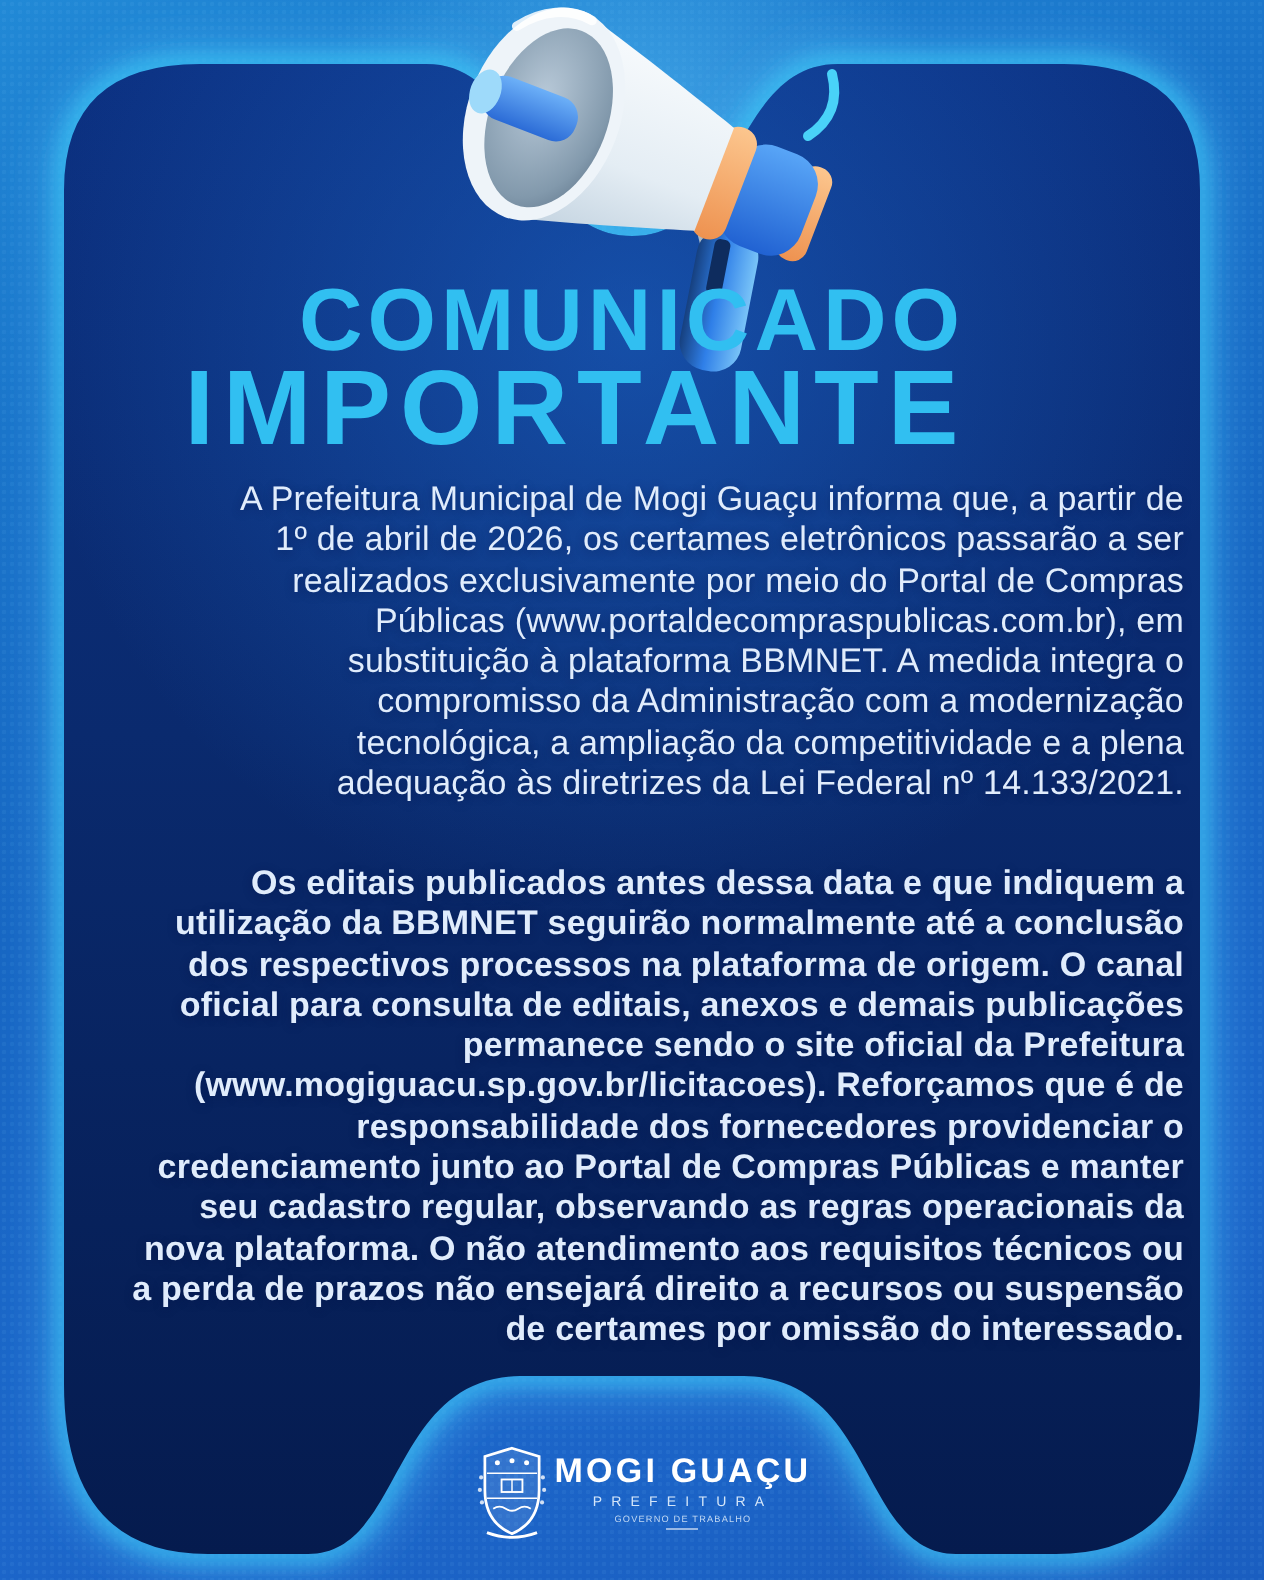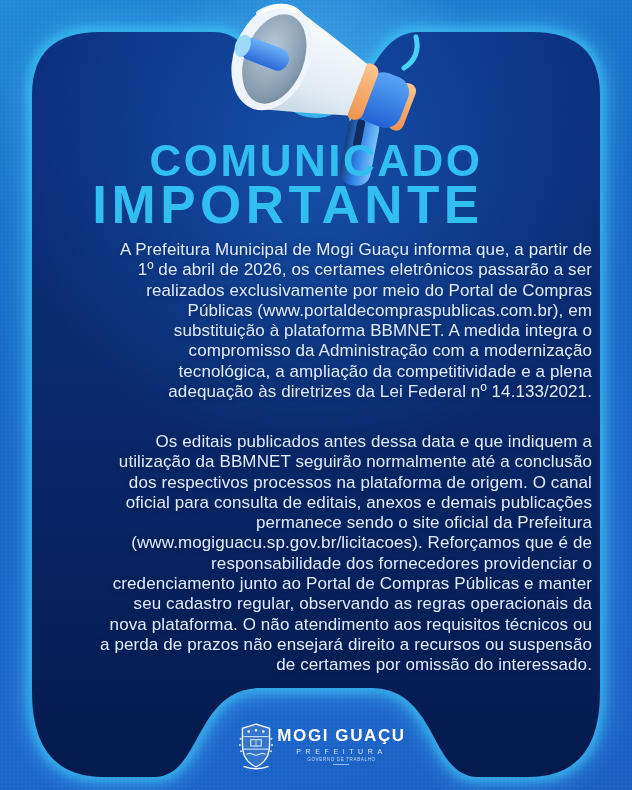--- a/index.html
+++ b/index.html
@@ -33,21 +33,21 @@
     position:absolute; left:0; top:178px; width:576px;
     font-size:53px; letter-spacing:4.5px; line-height:1;
   }
   
   .para {
     position:absolute; left:40px; width:552px; text-align:right;
     color:#e0ecfc; font-size:17px; line-height:20.3px; letter-spacing:0.1px;
     white-space:pre-line; text-shadow:0 1px 5px rgba(2,20,70,0.45);
   }
   .para-1 { top:240px; }
-  .para-2 { top:432px; }
+  .para-2 { top:432px;font-weight:bold; }
   
   .logo {
     position:absolute; left:6px; top:716px; width:632px; height:60px;
     display:flex; align-items:center; justify-content:center; gap:3px;
   }
   .coat { width:36px; height:48px; flex:0 0 auto; }
   .logo-text { display:flex; flex-direction:column; align-items:center; }
   .logo-name { color:#ffffff; font-weight:bold; font-size:17px; letter-spacing:1.6px; line-height:1.1; }
   .logo-sub  { color:#d4e6f9; font-size:7px; letter-spacing:4.6px; margin-top:2px; line-height:1; }
   .logo-slogan { color:#c2d9f4; font-size:4.6px; letter-spacing:0.6px; margin-top:3px; line-height:1; }

